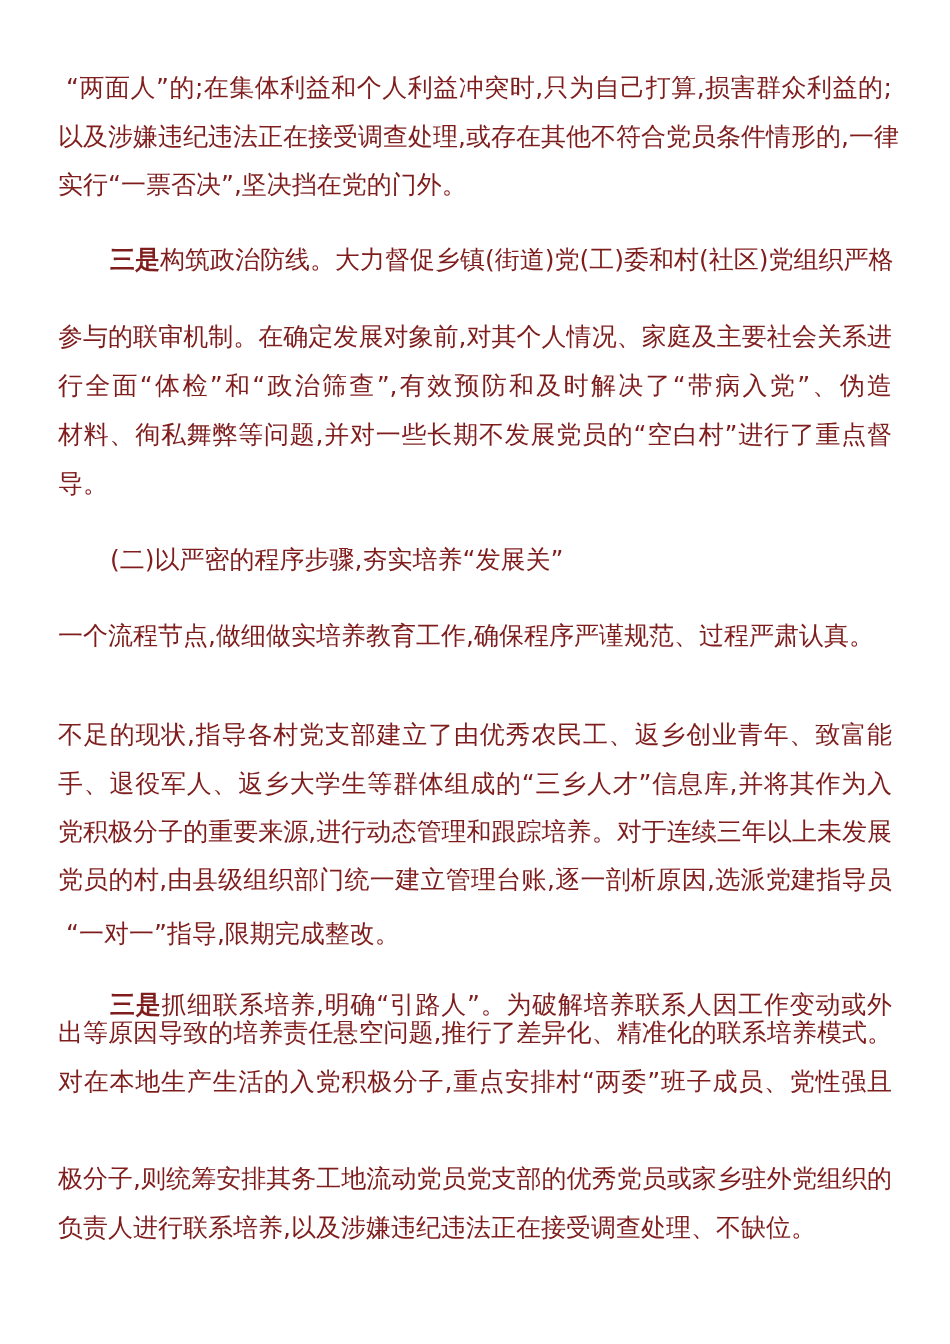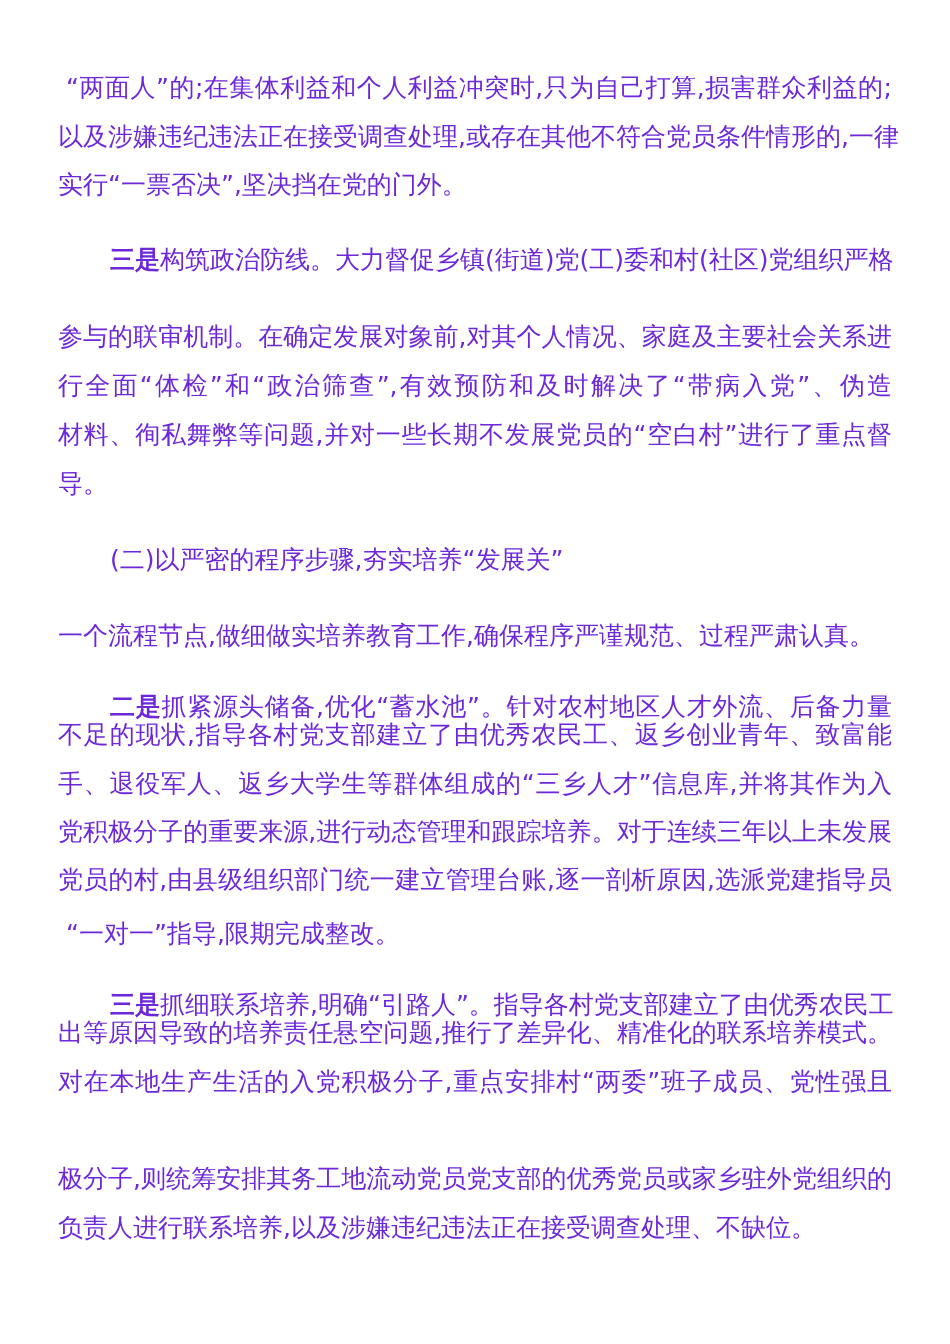--- a/index.html
+++ b/index.html
@@ -9,21 +9,21 @@
     background: #ffffff;
   }
   .line {
     position: absolute;
     left: 58px;
     width: 834px;
     height: 40px;
     line-height: 40px;
     font-family: "DejaVu Sans", "Liberation Sans", sans-serif;
     font-size: 25px;
-    color: #6d28d9;
+    color: #7f1d1d;
     white-space: nowrap;
     text-align: justify;
     text-align-last: justify;
     letter-spacing: 0px;
   }
   .line.last { text-align-last: left; }
   .line.indent { left: 110px; width: 782px; margin-top: 20px; }
   .line.quote-start { left: 66px; width: 826px; }
   b.lead { font-weight: bold; }
 </style>
@@ -38,25 +38,24 @@
   <div class="line indent" style="top:220px"><b class="lead">三是</b><span>构筑政治防线。大力督促乡镇(街道)党(工)委和村(社区)党组织严格</span></div>
   <div class="line" style="top:317px">参与的联审机制。在确定发展对象前,对其个人情况、家庭及主要社会关系进</div>
   <div class="line" style="top:366px">行全面“体检”和“政治筛查”,有效预防和及时解决了“带病入党”、伪造</div>
   <div class="line" style="top:415px">材料、徇私舞弊等问题,并对一些长期不发展党员的“空白村”进行了重点督</div>
   <div class="line last" style="top:464px">导。</div>
 
   <div class="line indent last" style="top:520px">(二)以严密的程序步骤,夯实培养“发展关”</div>
 
   <div class="line last" style="top:616px">一个流程节点,做细做实培养教育工作,确保程序严谨规范、过程严肃认真。</div>
 
-  <div class="line indent" style="top:667px"><b class="lead">二是</b><span>抓紧源头储备,优化“蓄水池”。针对农村地区人才外流、后备力量</span></div>
   <div class="line" style="top:715px">不足的现状,指导各村党支部建立了由优秀农民工、返乡创业青年、致富能</div>
   <div class="line" style="top:764px">手、退役军人、返乡大学生等群体组成的“三乡人才”信息库,并将其作为入</div>
   <div class="line" style="top:812px">党积极分子的重要来源,进行动态管理和跟踪培养。对于连续三年以上未发展</div>
   <div class="line quote-start last" style="top:914px">“一对一”指导,限期完成整改。</div>
   <div class="line" style="top:860px">党员的村,由县级组织部门统一建立管理台账,逐一剖析原因,选派党建指导员</div>
 
-  <div class="line indent" style="top:965px"><b class="lead">三是</b><span>抓细联系培养,明确“引路人”。指导各村党支部建立了由优秀农民工</span></div>
+  <div class="line indent" style="top:965px"><b class="lead">三是</b><span>抓细联系培养,明确“引路人”。为破解培养联系人因工作变动或外</span></div>
   <div class="line" style="top:1013px">出等原因导致的培养责任悬空问题,推行了差异化、精准化的联系培养模式。</div>
   <div class="line" style="top:1062px">对在本地生产生活的入党积极分子,重点安排村“两委”班子成员、党性强且</div>
   <div class="line" style="top:1159px">极分子,则统筹安排其务工地流动党员党支部的优秀党员或家乡驻外党组织的</div>
   <div class="line last" style="top:1208px">负责人进行联系培养,以及涉嫌违纪违法正在接受调查处理、不缺位。</div>
 </div>
 
 </body></html>

